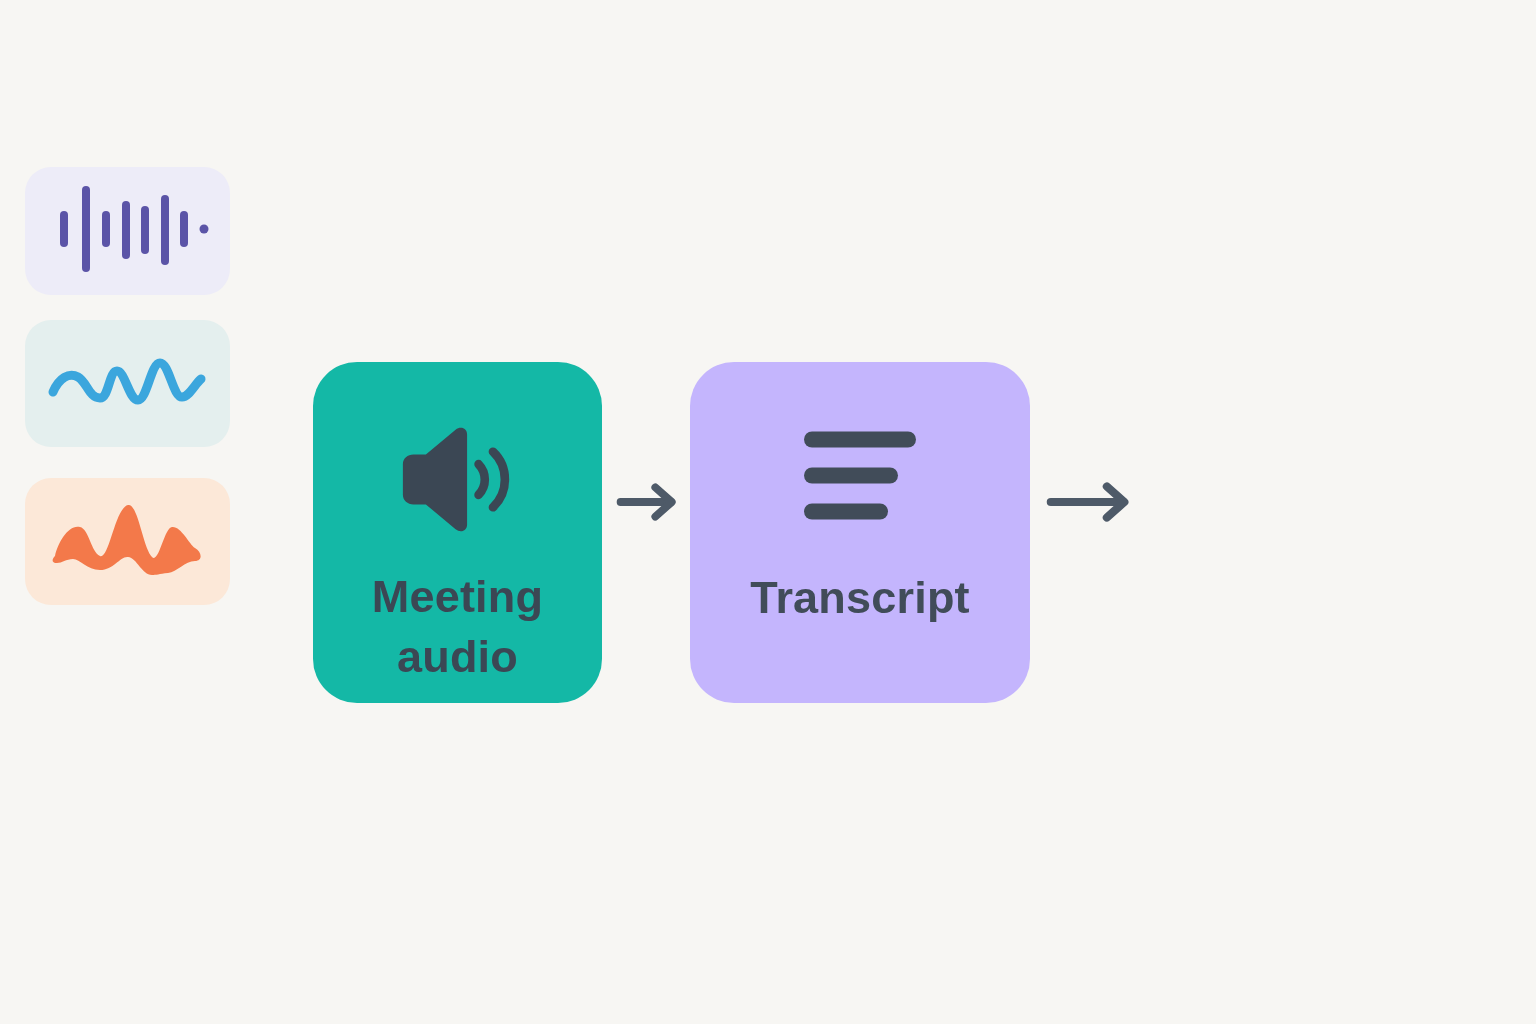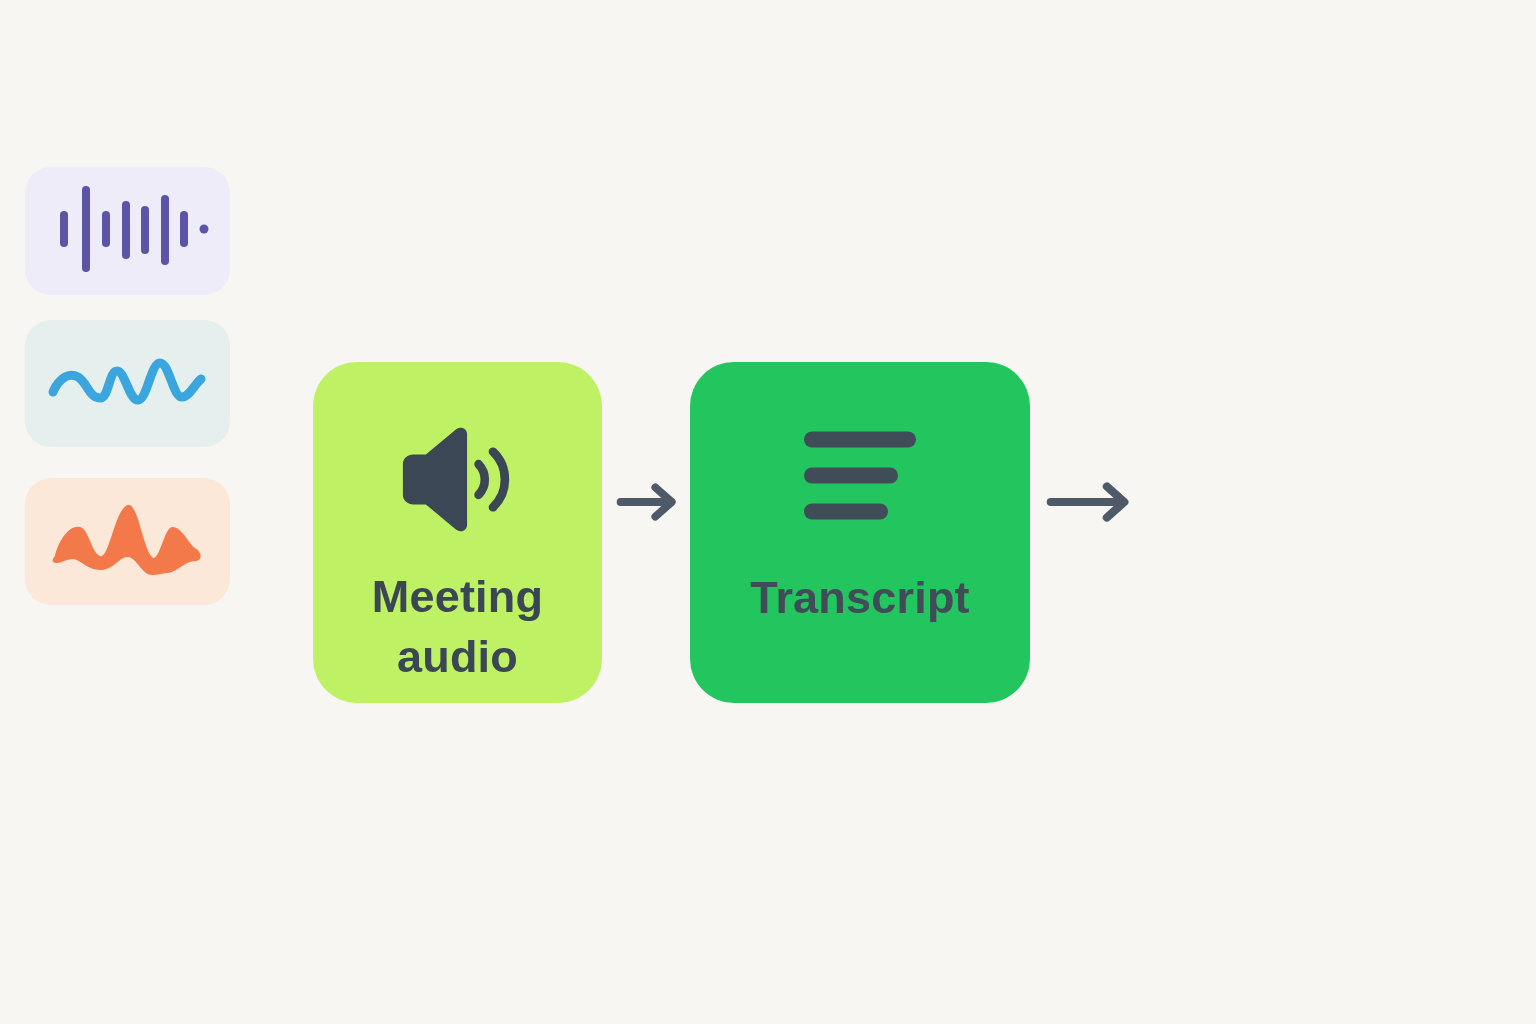--- a/index.html
+++ b/index.html
@@ -81,37 +81,37 @@
   <div class="decor-card card-3" style="background-color: rgb(252, 232, 216); color: rgb(243, 121, 74);">
     <svg viewBox="0 0 205 127" fill="currentColor">
       <path d="M30,78 C33,64 44,46 55,49 C64,51 66,74 75,78 C84,82 90,30 103,27
                C113,25 118,70 127,79 C134,86 139,50 147,49 C156,48 164,66 170,70
                C177,74 178,83 170,83 C160,83 152,94 143,95 C134,96 131,97 127,97
                C117,97 112,80 103,79 C95,78 89,92 75,92 C62,92 55,81 48,81
                C41,81 37,85 32,85 C26,85 27,81 30,78 Z"></path>
     </svg>
   </div>
 
-  <div class="node node-1" style="background-color: #bef264; color: rgb(59, 71, 84);">
+  <div class="node node-1" style="background-color: #14b8a6; color: rgb(59, 71, 84);">
     <svg width="115" height="115" viewBox="0 0 120 120">
       <path fill="currentColor" d="M3 44 C3 38 8 34 14 34 H27 L58 8 C63 4 70 6 70 13 V107 C70 114 63 116 58 112 L27 86 H14 C8 86 3 82 3 76 Z"></path>
       <path fill="none" stroke="currentColor" stroke-width="9" stroke-linecap="round" d="M82 44 A23 23 0 0 1 82 76"></path>
       <path fill="none" stroke="currentColor" stroke-width="9" stroke-linecap="round" d="M97 31 A40 40 0 0 1 97 89"></path>
     </svg>
     <div class="node-label">Meeting audio</div>
   </div>
 
   <div class="arrow arrow-1" style="color: rgb(78, 90, 104);">
     <svg viewBox="0 0 70 44" fill="none" stroke="currentColor" stroke-width="8.5" stroke-linecap="round" stroke-linejoin="round">
       <line x1="5" y1="22" x2="60" y2="22"></line>
       <path d="M43 6 L61 22 L43 38"></path>
     </svg>
   </div>
 
-  <div class="node node-2" style="background-color: #22c55e; color: rgb(65, 76, 89);">
+  <div class="node node-2" style="background-color: #c4b5fd; color: rgb(65, 76, 89);">
     <svg width="112" height="89" viewBox="0 0 112 88" fill="currentColor">
       <rect x="0" y="0" width="112" height="16" rx="8"></rect>
       <rect x="0" y="36" width="94" height="16" rx="8"></rect>
       <rect x="0" y="72" width="84" height="16" rx="8"></rect>
     </svg>
     <div class="node-label">Transcript</div>
   </div>
 
   <div class="arrow arrow-2" style="color: rgb(78, 90, 104);">
     <svg viewBox="0 0 90 44" fill="none" stroke="currentColor" stroke-width="8.5" stroke-linecap="round" stroke-linejoin="round">

